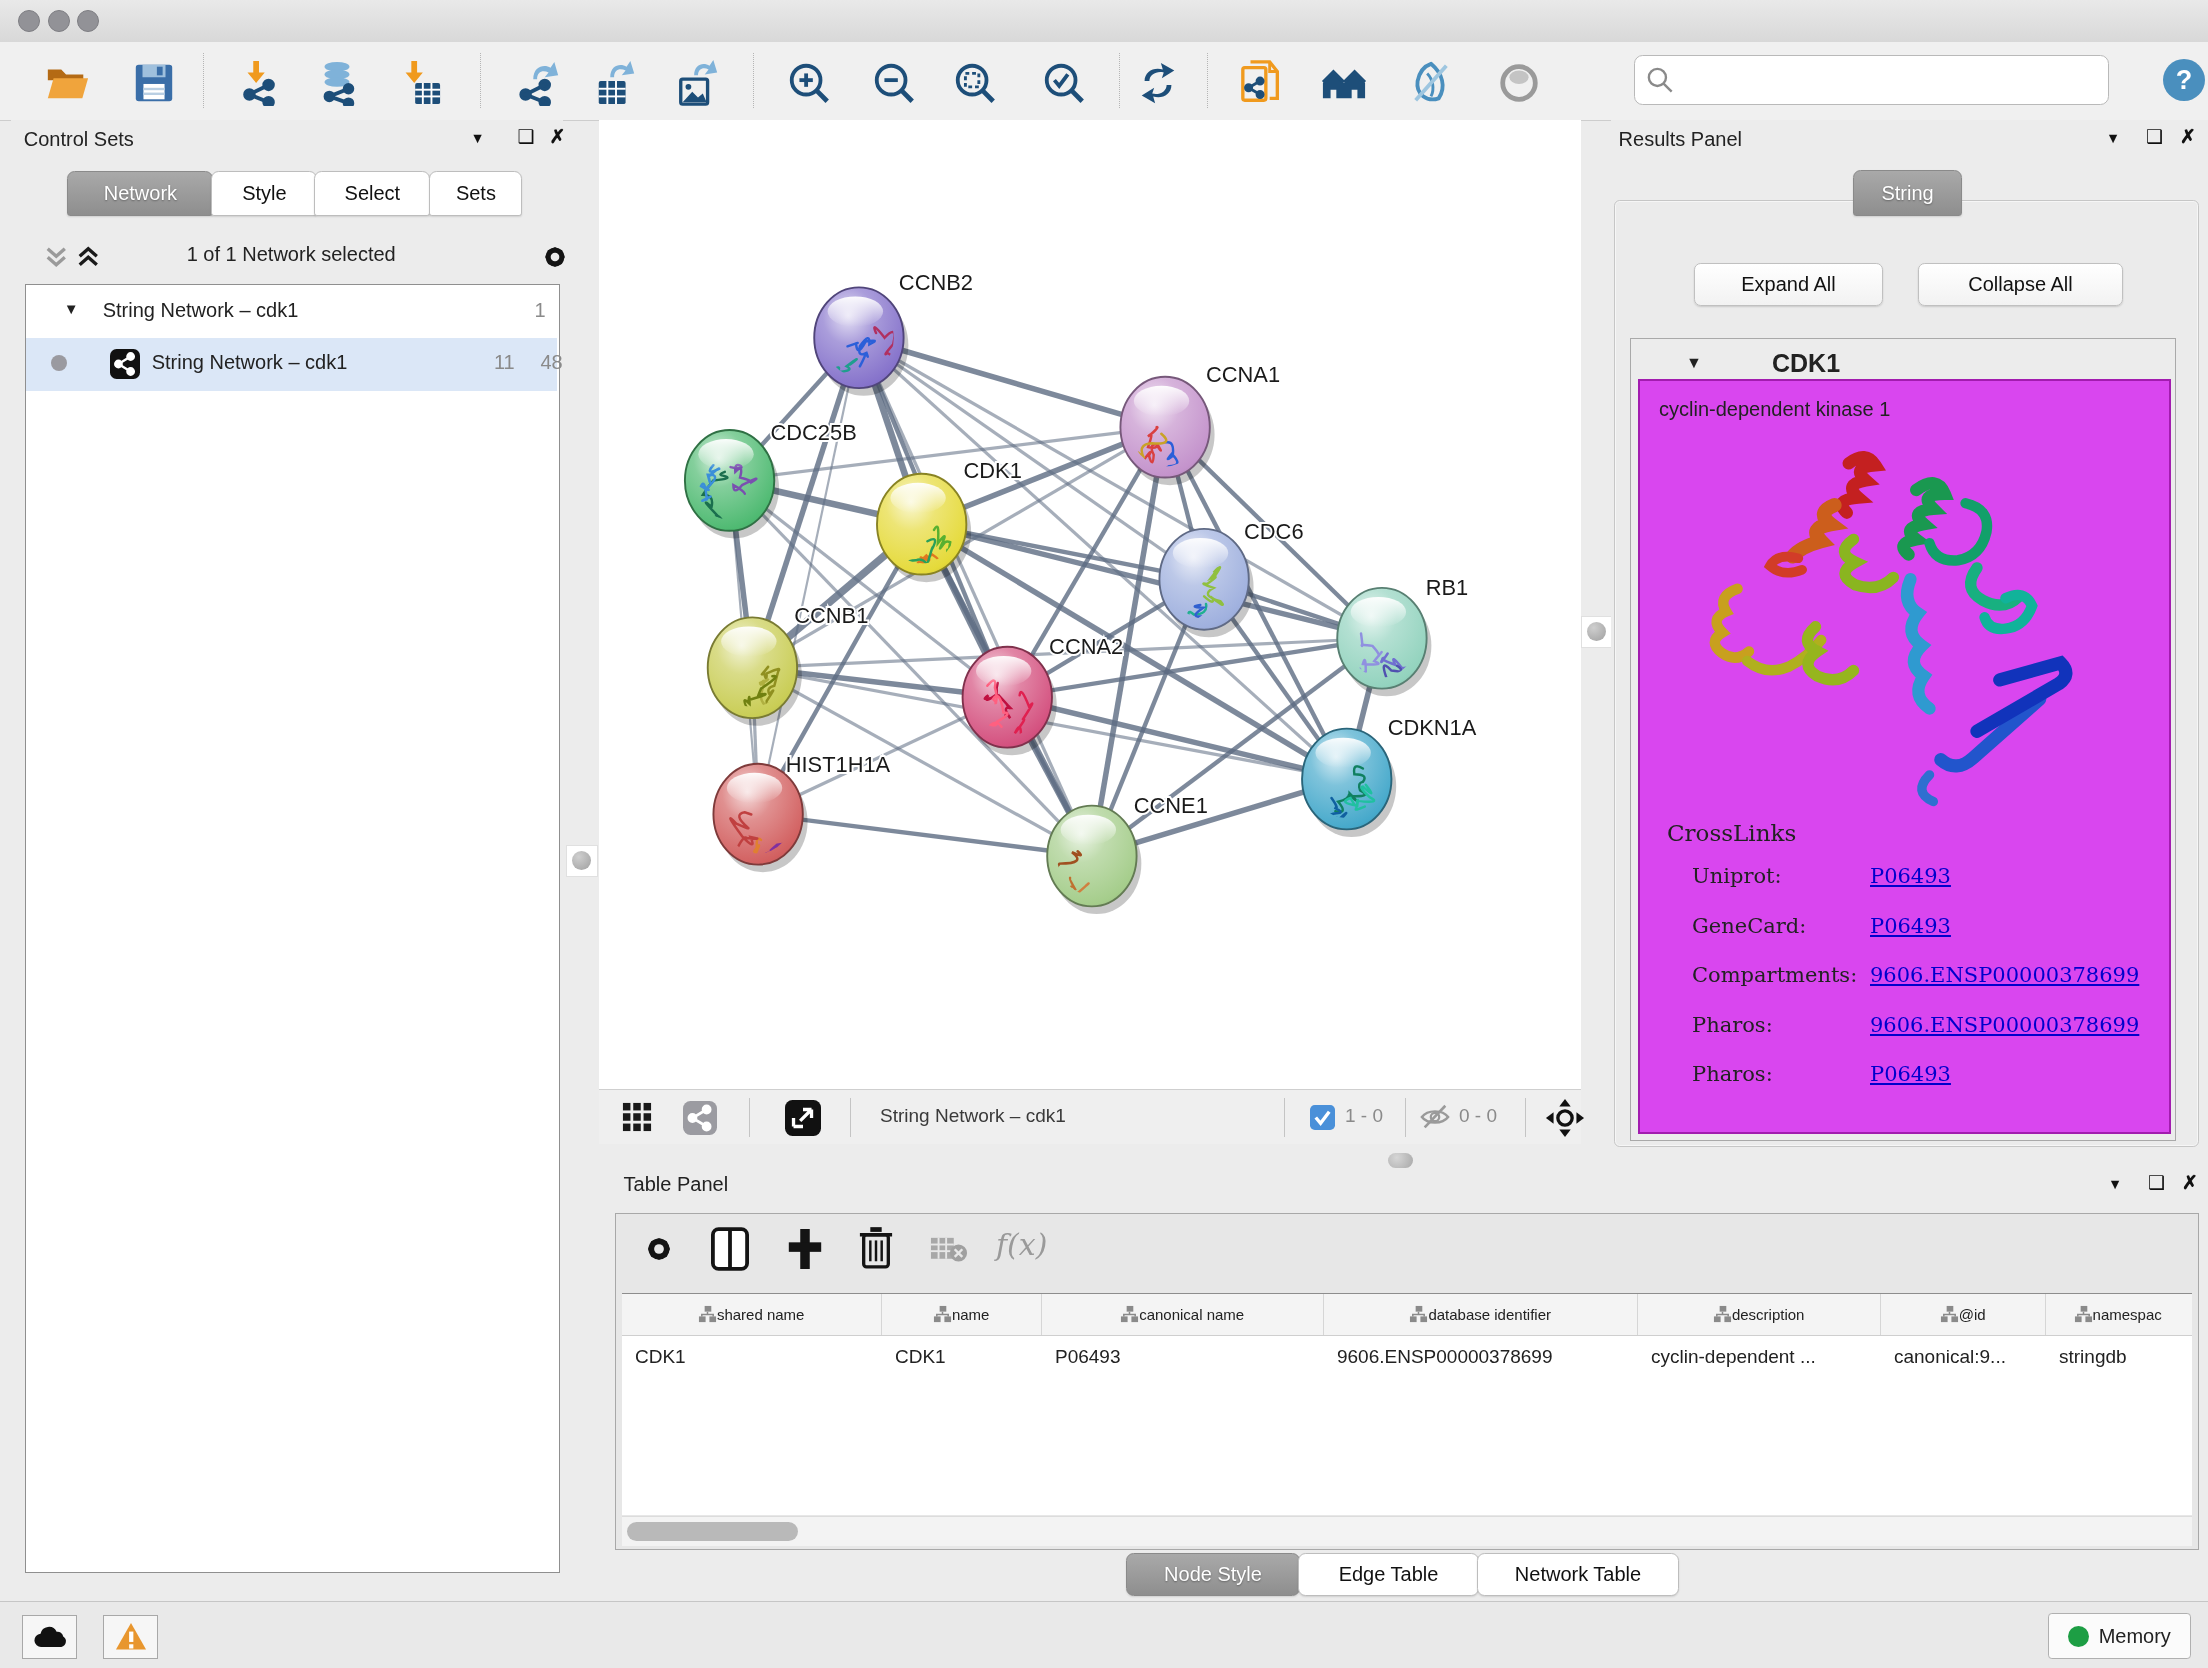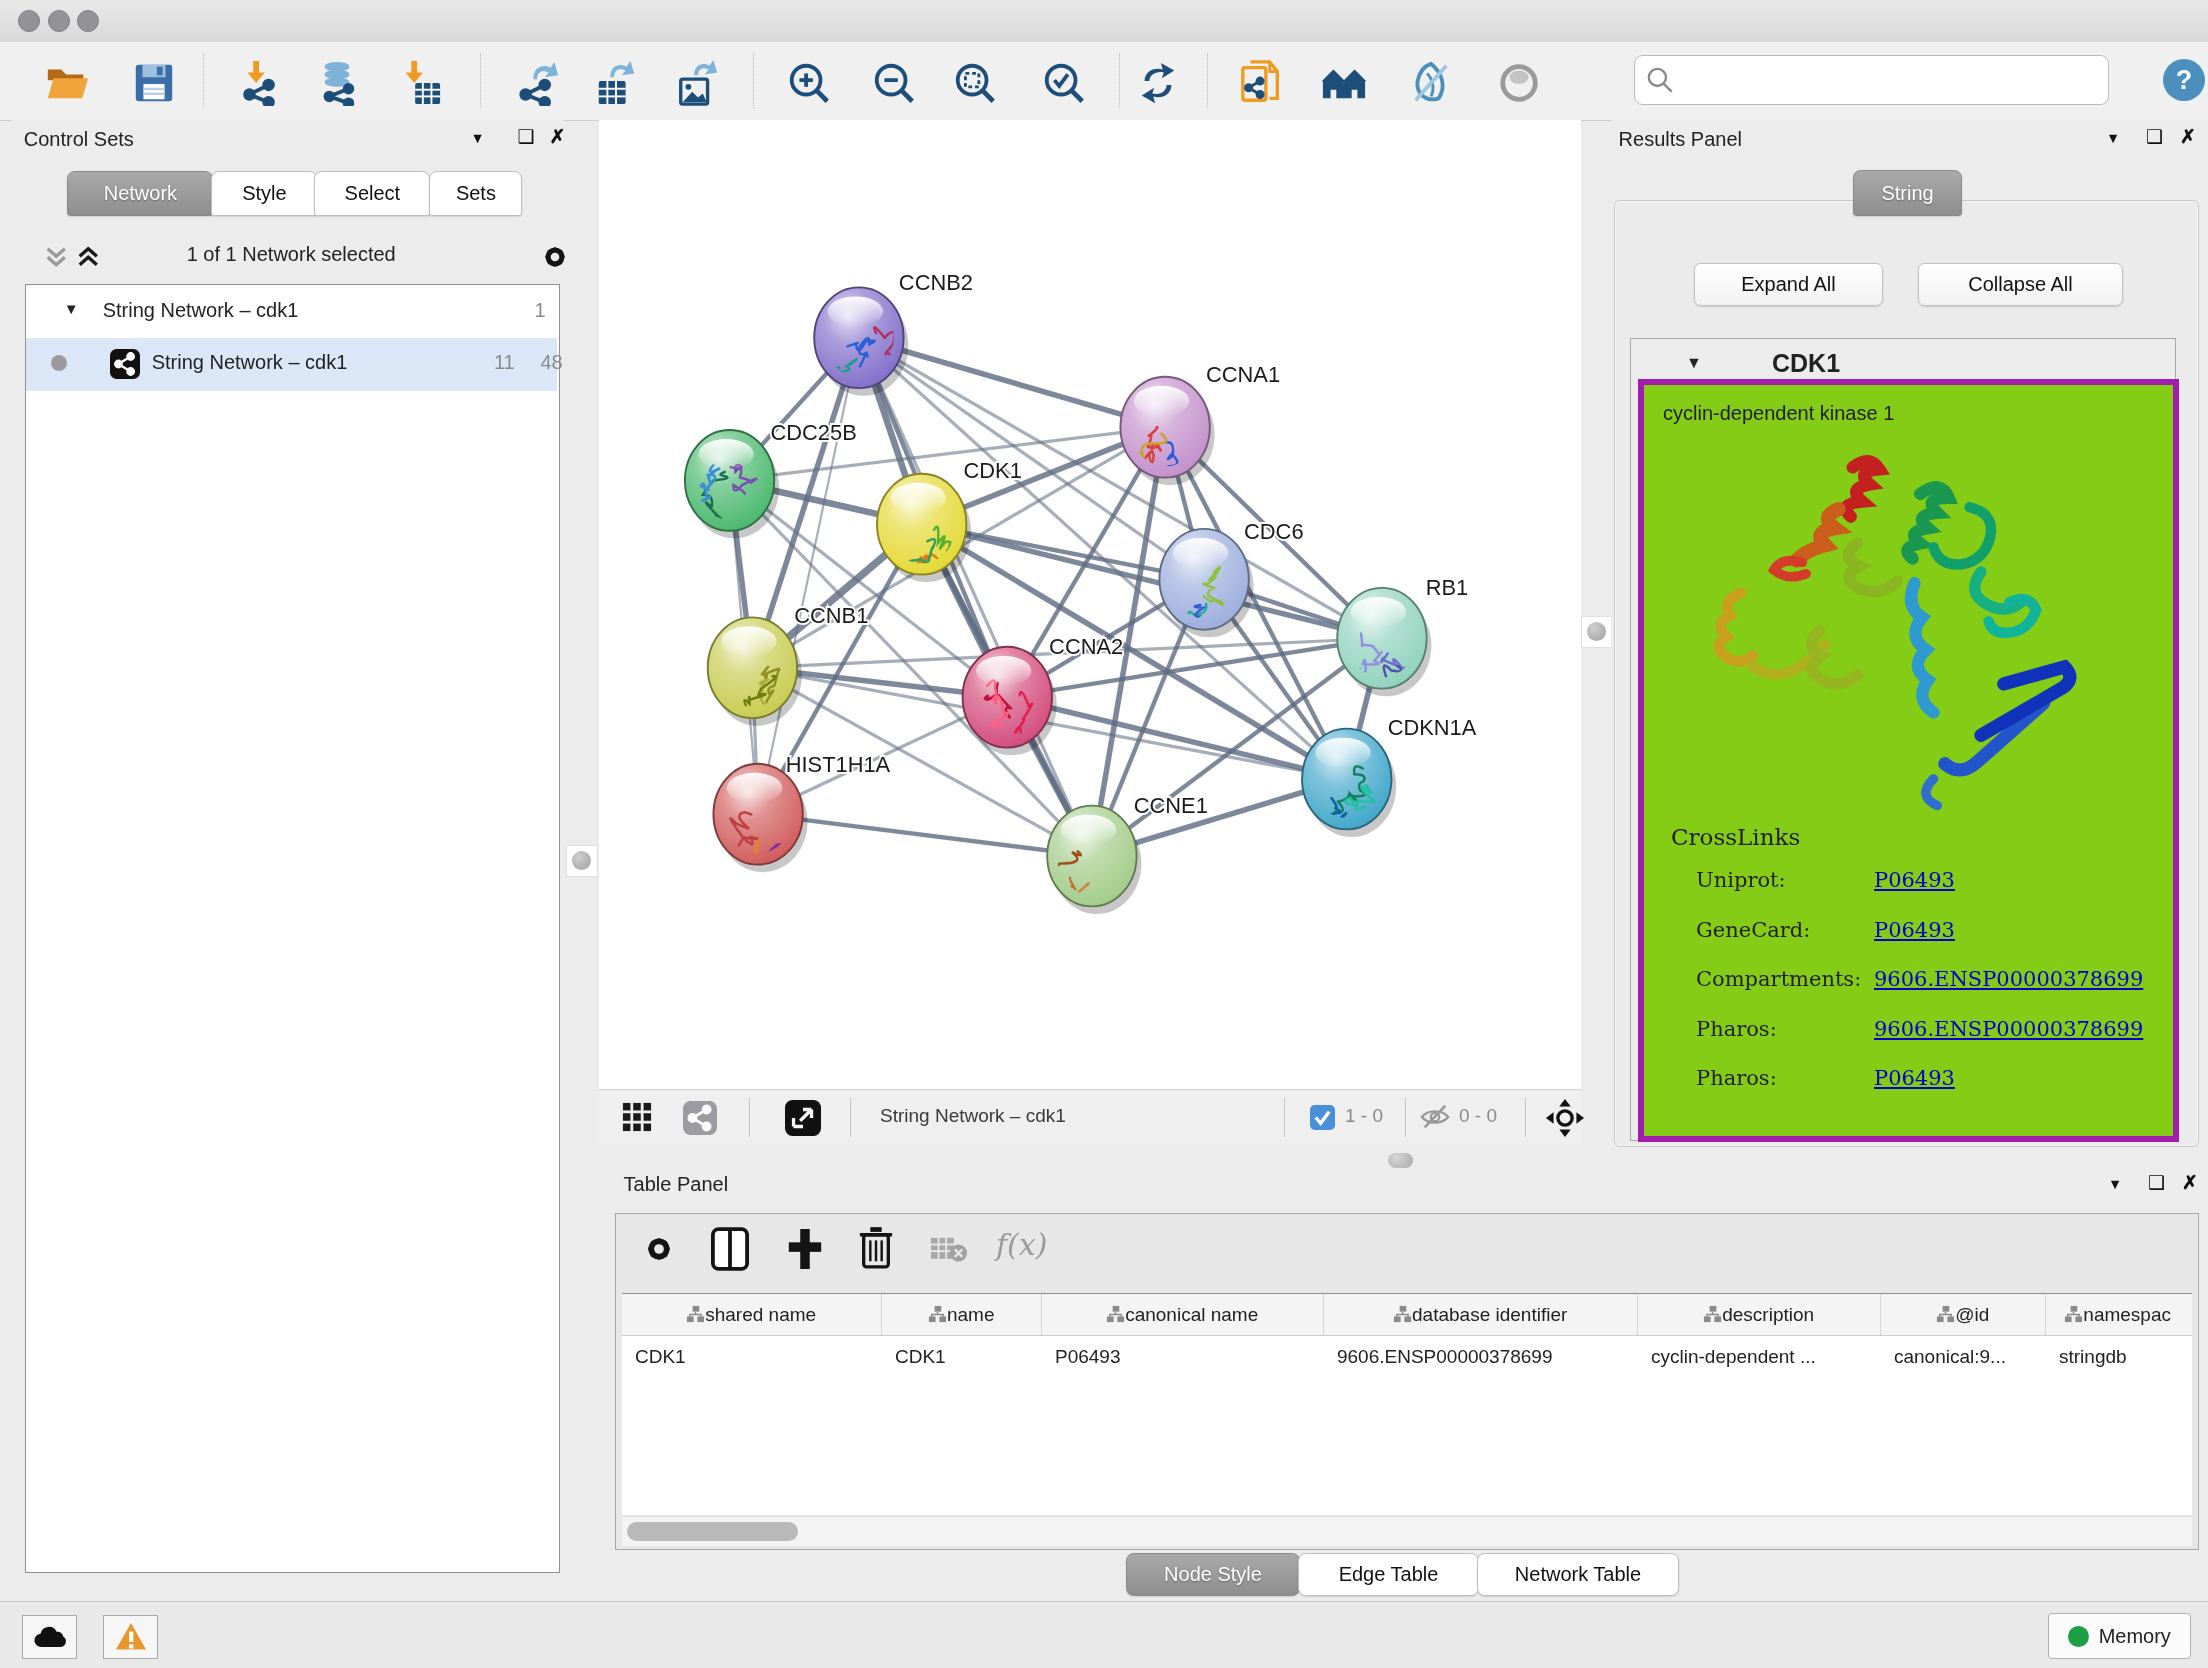--- a/index.html
+++ b/index.html
@@ -33,28 +33,28 @@
   .netbar{left:599px;top:1089px;width:982px;height:54px;background:#efefef;border-top:1px solid #cfcfcf;}
   .nb-sep{top:7.6px;width:0;height:39px;border-left:1px solid #c4c4c4;}
   .nb-txt{font-size:19px;color:#3a3a3a;}
   .nb-count{font-size:19px;color:#8a8a8a;}
   
   .split-dot{width:19px;height:19px;border-radius:50%;background:radial-gradient(circle at 35% 30%,#cfcfcf,#9f9f9f);}
   .split-pad{background:#fff;border:1px solid #e0e0e0;}
   
   .rp-outer{left:1614px;top:200px;width:583px;height:945px;background:#ebebeb;border:1px solid #c6c6c6;border-radius:5.7px;box-shadow:inset 0 0 0 1px #f6f6f6;}
   .cdk-box{left:1630px;top:338px;width:544px;height:801px;background:#ececec;border:1px solid #a9a9a9;}
-  .cdk-inner{left:1638px;top:379px;width:529px;height:751px;background:#84cc16;border:6px solid #a21caf;}
+  .cdk-inner{left:1638px;top:379px;width:529px;height:751px;background:#d946ef;border:2px solid #a21caf;}
   .serif{font-family:"DejaVu Serif","Liberation Serif",serif;}
   .xlink{color:#0000cc;text-decoration:underline;}
   
   .tp-inner{left:615px;top:1213px;width:1582px;height:335px;background:#e7e7e7;border:1px solid #a8a8a8;}
   .tbl-box{left:621px;top:1294px;width:1570px;height:221px;background:#fff;border-top:1.9px solid #8d8d8d;}
   .tbl-head{height:41px;background:#f4f4f4;border-bottom:1px solid #cfcfcf;display:flex;}
-  .th{display:flex;align-items:center;justify-content:center;gap:0;font-size:19px;color:#222;border-right:1px solid #d6d6d6;box-sizing:border-box;}
+  .th{display:flex;align-items:center;justify-content:center;gap:0;font-size:15px;color:#222;border-right:1px solid #d6d6d6;box-sizing:border-box;}
   .tbl-row{height:42px;display:flex;font-size:19px;}
   .td{padding-left:13.3px;display:flex;align-items:center;box-sizing:border-box;}
   .hscroll{left:621px;top:1514px;width:1570px;height:28.5px;background:#f3f3f3;border-top:1px solid #dcdcdc;}
   .hthumb{left:5.7px;top:4.8px;width:171px;height:19px;border-radius:9.5px;background:#b9b9b9;}
   
   .statusbar{left:0;top:1601px;width:2208px;height:68px;background:#e9e9e9;border-top:1px solid #c6c6c6;}
   .sb-box{top:13.3px;width:53px;height:42px;background:#f6f6f6;border:1.9px solid #a8a8a8;}
   .mem-btn{left:2048px;top:11.4px;width:141px;height:44px;background:#fbfbfb;border:1.9px solid #b0b0b0;border-radius:3.8px;display:flex;align-items:center;justify-content:center;gap:9.5px;font-size:20px;}
   .mem-dot{width:21px;height:21px;border-radius:50%;background:#1d9e44;}
   text.nlabel{font-size:23px;fill:#1a1a1a;paint-order:stroke;stroke:#ffffff;stroke-width:4px;font-family:"Liberation Sans",sans-serif;}

